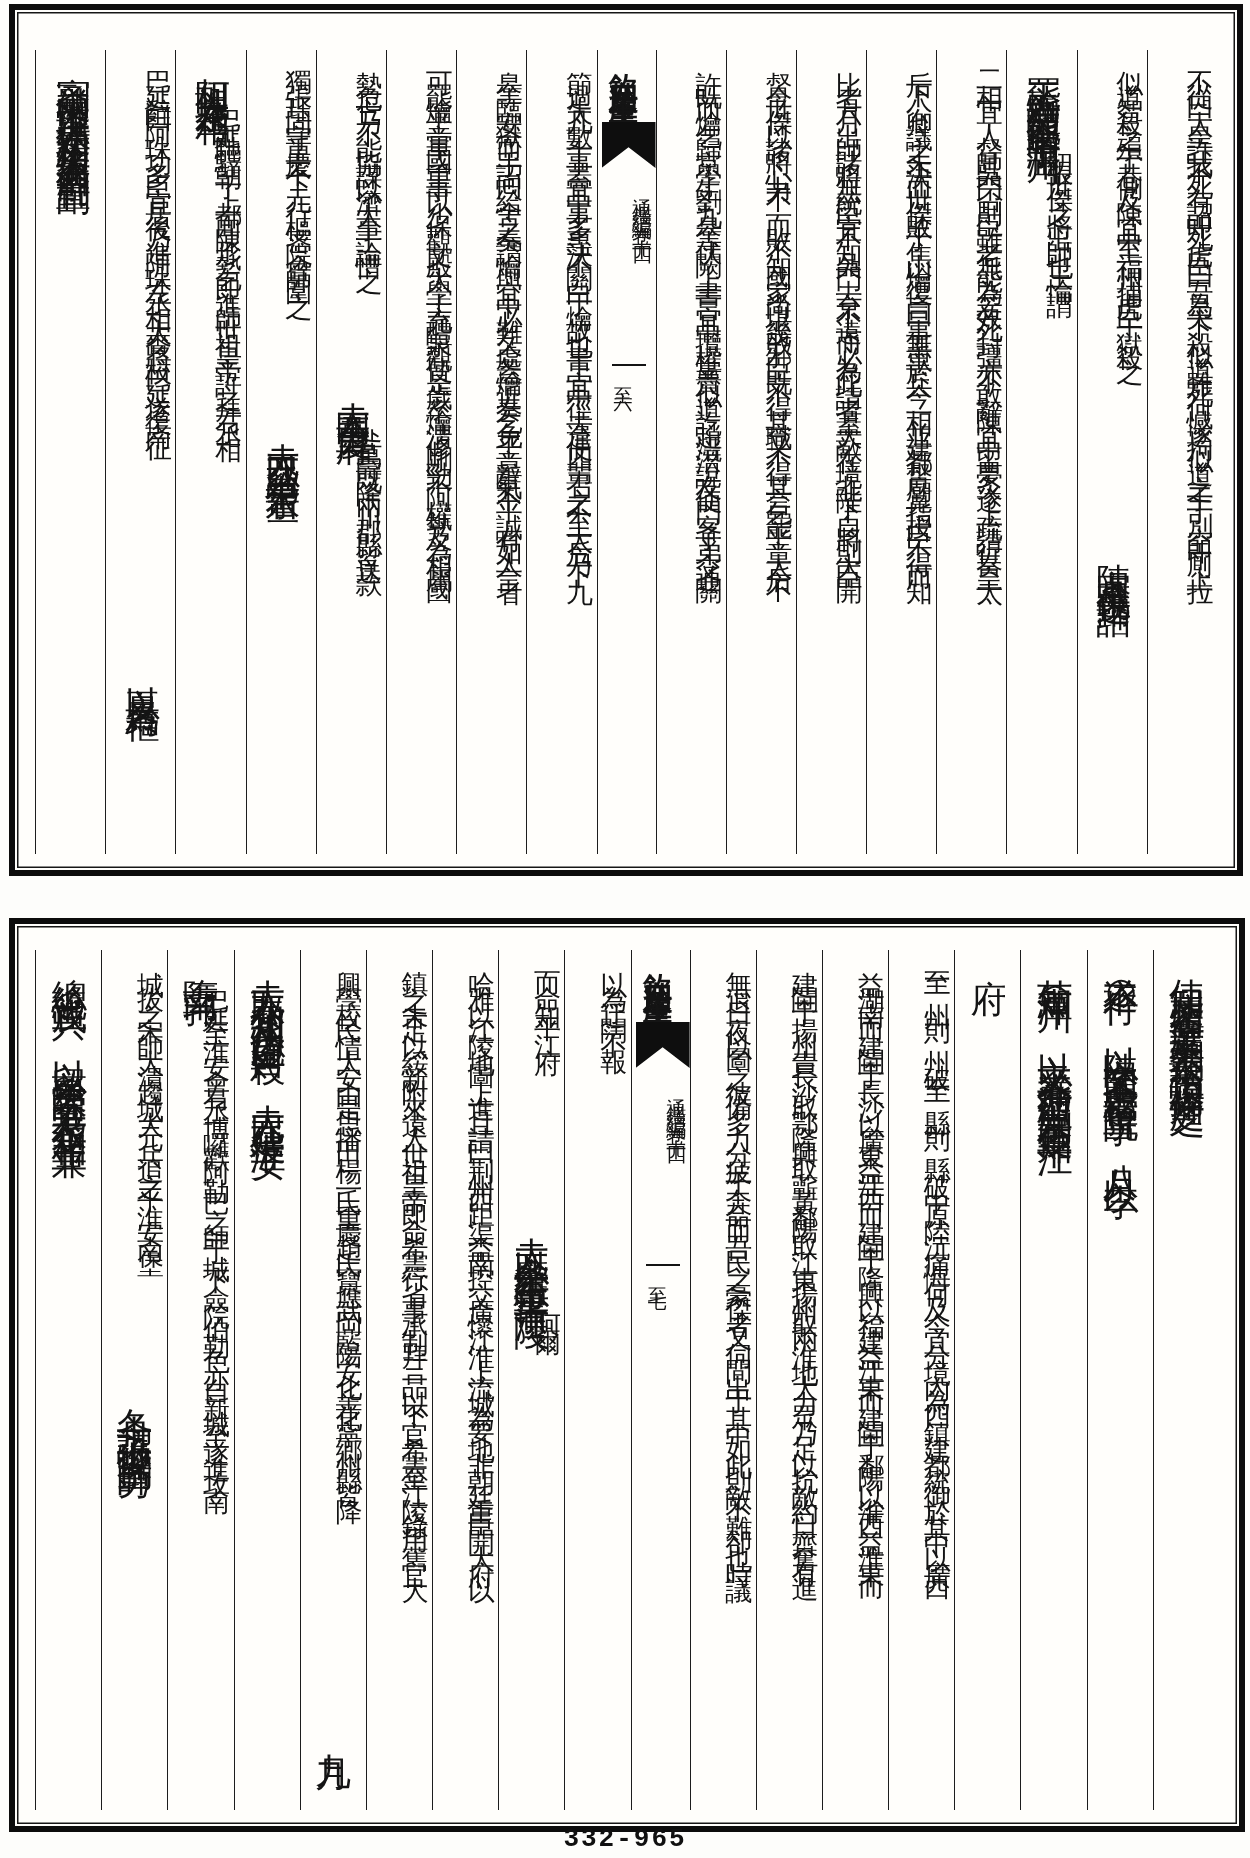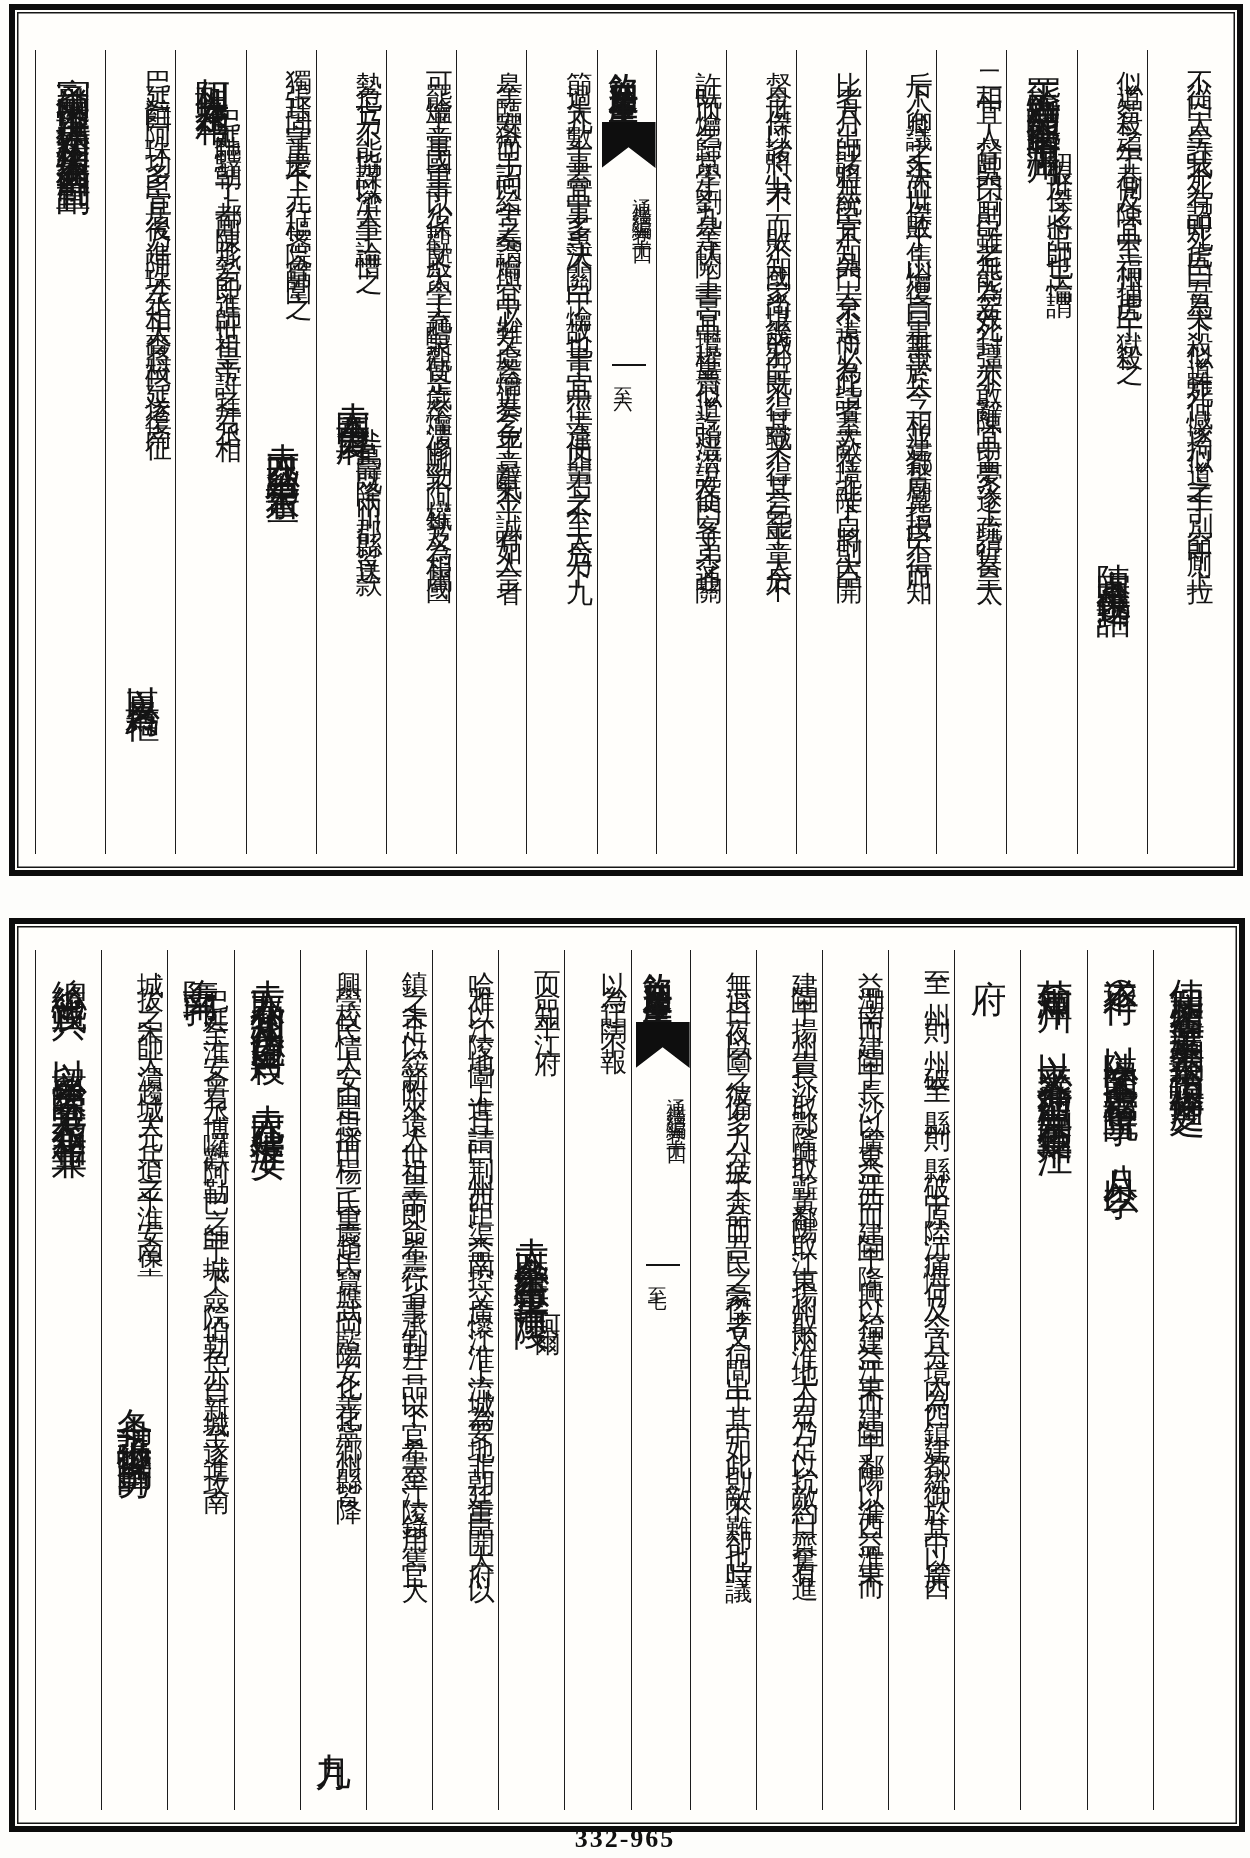--- a/index.html
+++ b/index.html
@@ -66,21 +66,21 @@
     width:54px;height:112px;
   }
   .bx-dash{
     display:inline-block;vertical-align:middle;
     width:34px;height:2px;background:#141414;margin:70px 0 6px 0;
   }
   .bx-folio{font-size:19px;letter-spacing:4px;line-height:54px;}
   .footer{
     position:absolute;left:0;top:1824px;width:100%;
     text-align:center;font-size:26px;letter-spacing:2px;
-    font-family:Liberation Serif, serif;
+    font-family:Liberation Mono, monospace;
     font-weight:bold;color:#101010;
   }
 </style>
 </head>
 <body>
 
 <div class="page" id="page-top">
   <div class="cols">
       <div class="col first"><span class="note" style="height: 810px;">不從曰太皇許我不死有詔即死虎臣曰吾為天下殺似道雖死何憾遂拘似道之于于別空即厠上拉</span></div>
       <div class="col"><span class="note" style="height: 486px;">似道智殺之殞于巷側及陳宜中至福州捕虎臣于獄殺之</span><span class="big">陳宜中棄位逃歸詔</span></div>

